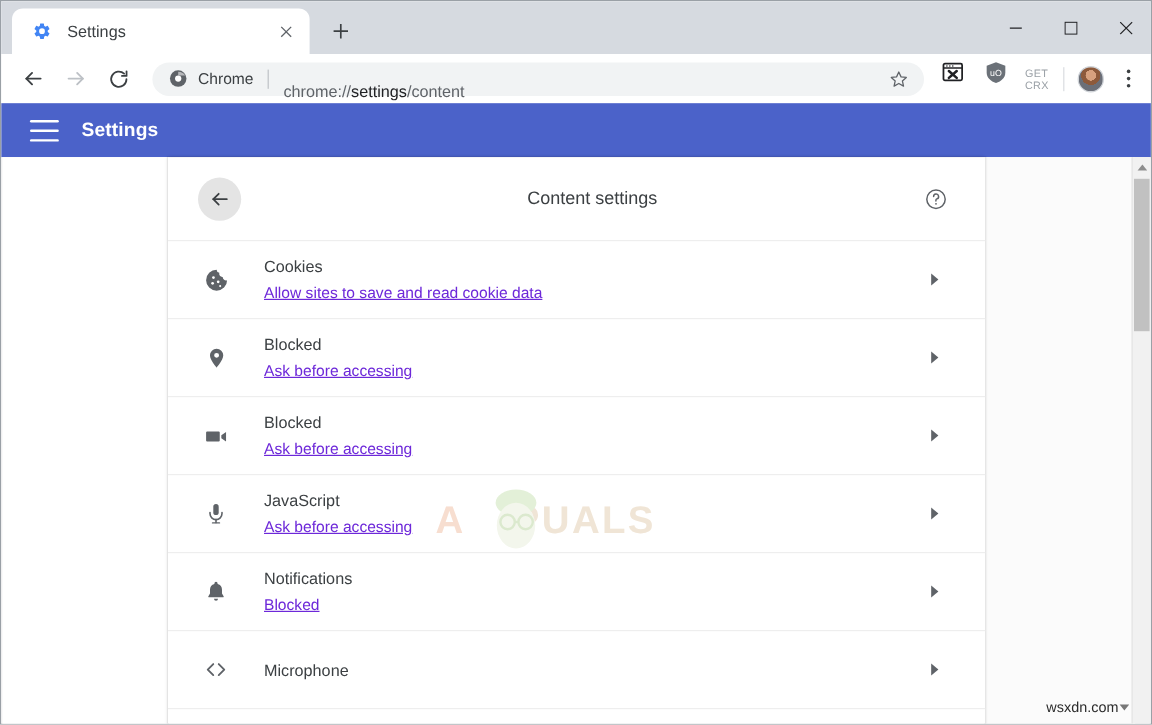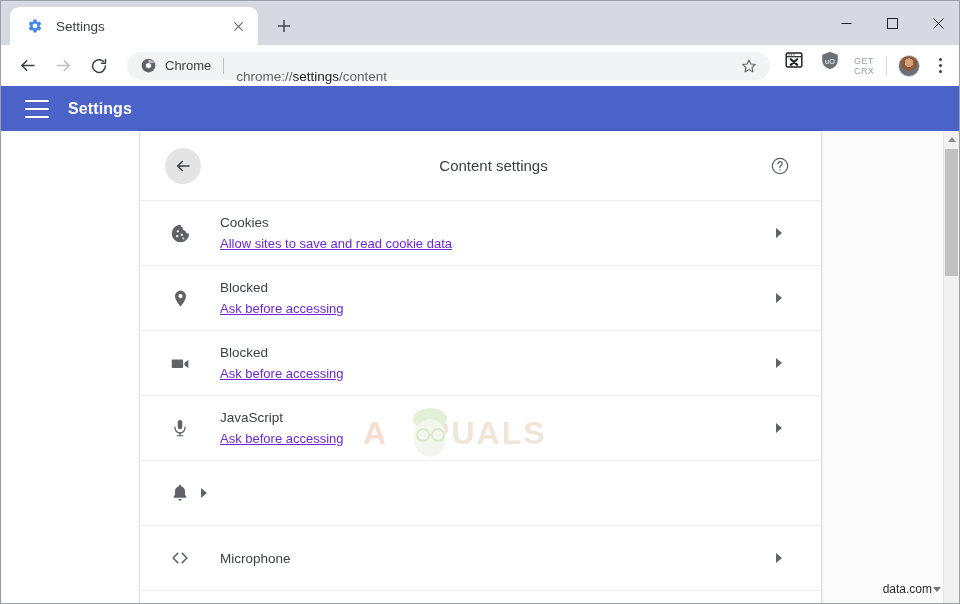--- a/index.html
+++ b/index.html
@@ -580,20 +580,24 @@
           </span>
       </div>
 
       <div class="row">
         <span class="row-icon">
           <svg width="20" height="20" viewBox="0 0 24 24" fill="#5f6368">
             <path d="M12 2.2a1.6 1.6 0 0 1 1.6 1.6v.5a6 6 0 0 1 4.4 5.8V14l1.6 2.6a.7.7 0 0 1-.6 1.1H5a.7.7 0 0 1-.6-1.1L6 14v-3.9a6 6 0 0 1 4.4-5.8v-.5A1.6 1.6 0 0 1 12 2.2z"></path>
             <path d="M10 19.2h4a2 2 0 0 1-4 0z"></path>
           </svg>
         </span>
+        <span class="row-text">
+          <span class="row-title">Notifications</span>
+          <span class="row-sub">Blocked</span>
+        </span>
         <span class="row-chevron">
             <span class="tri"></span>
           </span>
       </div>
 
       <div class="row">
         <span class="row-icon">
           <svg width="22" height="22" viewBox="0 0 24 24" fill="none" stroke="#5f6368" stroke-width="1.7" stroke-linecap="round" stroke-linejoin="round">
             <polyline points="9.5,7 4.5,12 9.5,17"></polyline>
             <polyline points="14.5,7 19.5,12 14.5,17"></polyline>
@@ -612,17 +616,17 @@
   </div>
 
   <div id="scrollbar">
     <div id="sb-up">
         <span class="caret"></span>
       </div>
     <div id="sb-thumb"></div>
   </div>
 
   <div id="wsxdn">
-    <span>data.com</span>
+    <span>wsxdn.com</span>
     <span class="caret"></span>
   </div>
 
 </div>
 
 </body></html>

